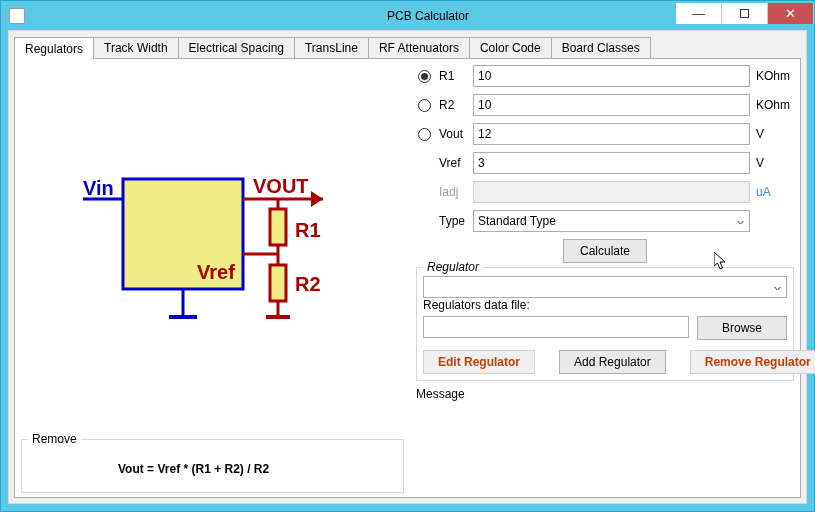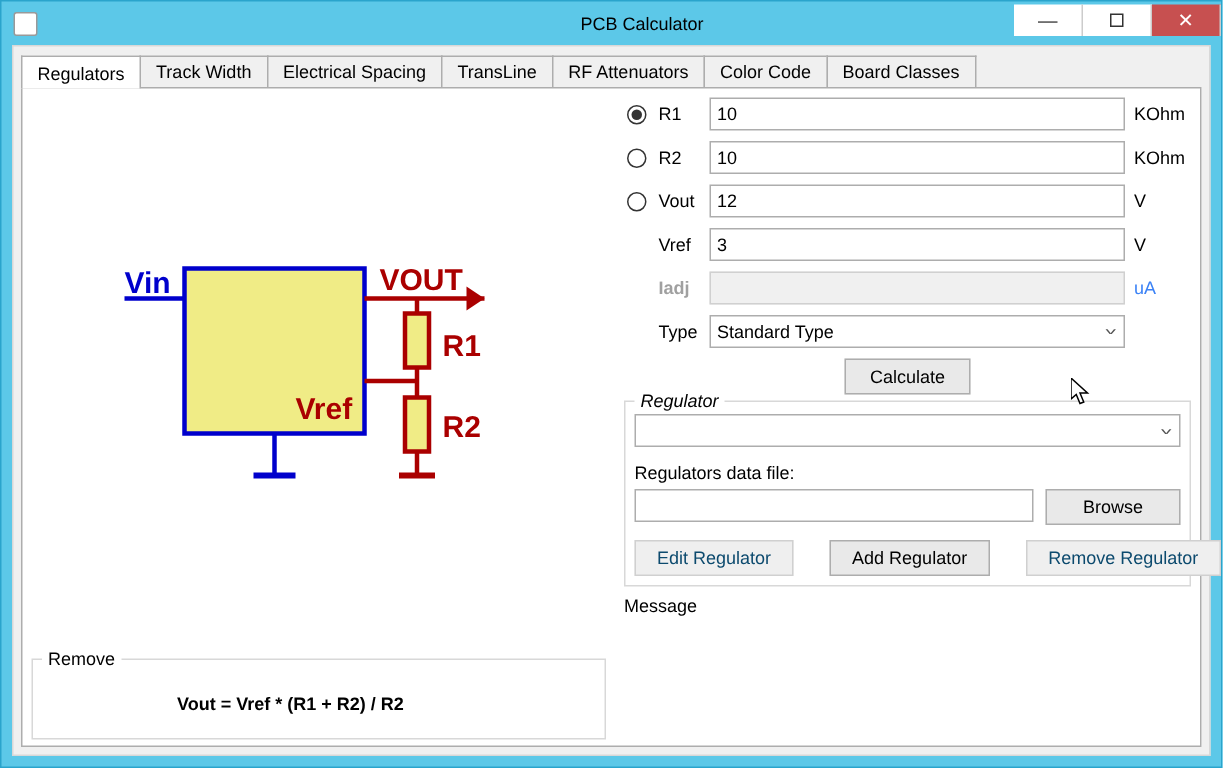--- a/index.html
+++ b/index.html
@@ -109,21 +109,21 @@
     margin-bottom: 7px;
   }
   .radio {
     width: 13px; height: 13px; border-radius: 50%;
     border: 1px solid #333; margin:0 8px 0 2px; display:inline-flex; align-items:center; justify-content:center;
     background:#fff;
   }
   .radio.checked::after { content:""; width:7px; height:7px; border-radius:50%; background:#333; display:block;}
   .radio-spacer { width:23px; display:inline-block;}
   .lbl { width: 34px; }
-  .lbl.disabled { color:#a0a0a0;font-weight:bold;}
+  .lbl.disabled { color:#a0a0a0;}
   .txt {
     flex: 1;
     height: 22px;
     border: 1px solid #adadad;
     padding: 2px 4px;
     font-size: 12px;
     background:#fff;
   }
   .txt:disabled { background:#f0f0f0; border-color:#d0d0d0;}
   .unit { width: 44px; padding-left:6px; }
@@ -135,21 +135,21 @@
   .sel::after { content:"v"; font-family:sans-serif; font-size:10px; transform:scaleY(0.6) scaleX(1.4); position:absolute; right:6px; color:#555;}
   .btn {
     height: 24px;
     border: 1px solid #adadad;
     background: #e9e9e9;
     padding: 0 16px;
     font-size: 12px;
     cursor: default;
     display:inline-flex; align-items:center; justify-content:center;
   }
-  .btn.disabled { color:#0c4a6e; border-color:#d0d0d0; background:#efefef;}
+  .btn.disabled { color:#c2410c; border-color:#d0d0d0; background:#efefef;font-weight:bold;}
   .calc-row { text-align:center; margin: 0 0 4px 0;}
   .group {
     border:1px solid #d8d8d8; padding: 8px 6px 6px 6px; position:relative; margin-top:0;
   }
   .group .legend { position:absolute; top:-8px; left:6px; background:#fff; padding:0 4px; font-size:12px;font-style:italic;}
   .file-row { display:flex; gap:8px; margin-top:4px;}
   .file-row .txt { flex:1;}
   .reg-btns { display:flex; gap:24px; margin-top:10px; justify-content:space-between;}
   .reg-btns .btn { flex:0 0 auto; padding:0 14px;}
   .msg { margin-top:6px;}
@@ -277,21 +277,21 @@
         </div>
         <div class="calc-row">
           <span class="btn">Calculate</span>
         </div>
 
         <div class="group">
           <span class="legend">Regulator</span>
           <div class="sel" style="width:100%;">
               <span></span>
             </div>
-          <div style="margin-top:10px;">Regulators data file:</div>
+          <div style="margin-top:0;">Regulators data file:</div>
           <div class="file-row">
             <input class="txt" value="" style="">
             <span class="btn" style="width:90px;">Browse</span>
           </div>
           <div class="reg-btns">
             <span class="btn disabled">Edit Regulator</span>
             <span class="btn">Add Regulator</span>
             <span class="btn disabled">Remove Regulator</span>
           </div>
         </div>

